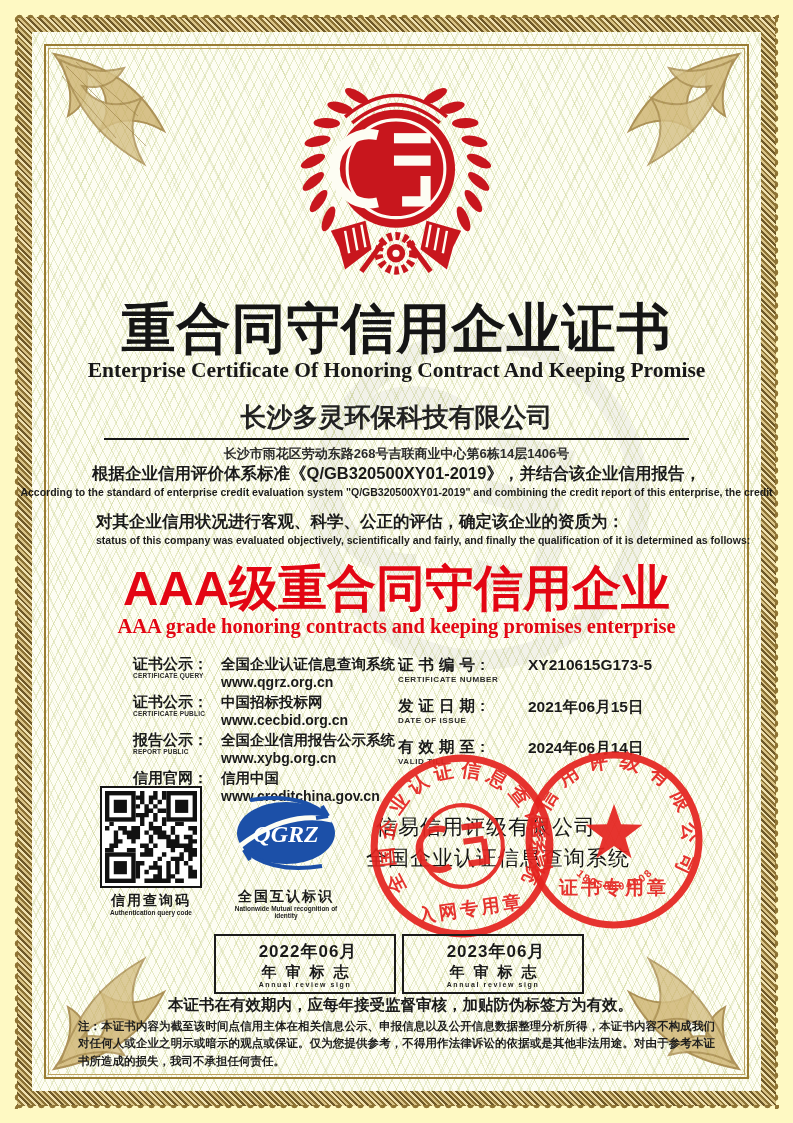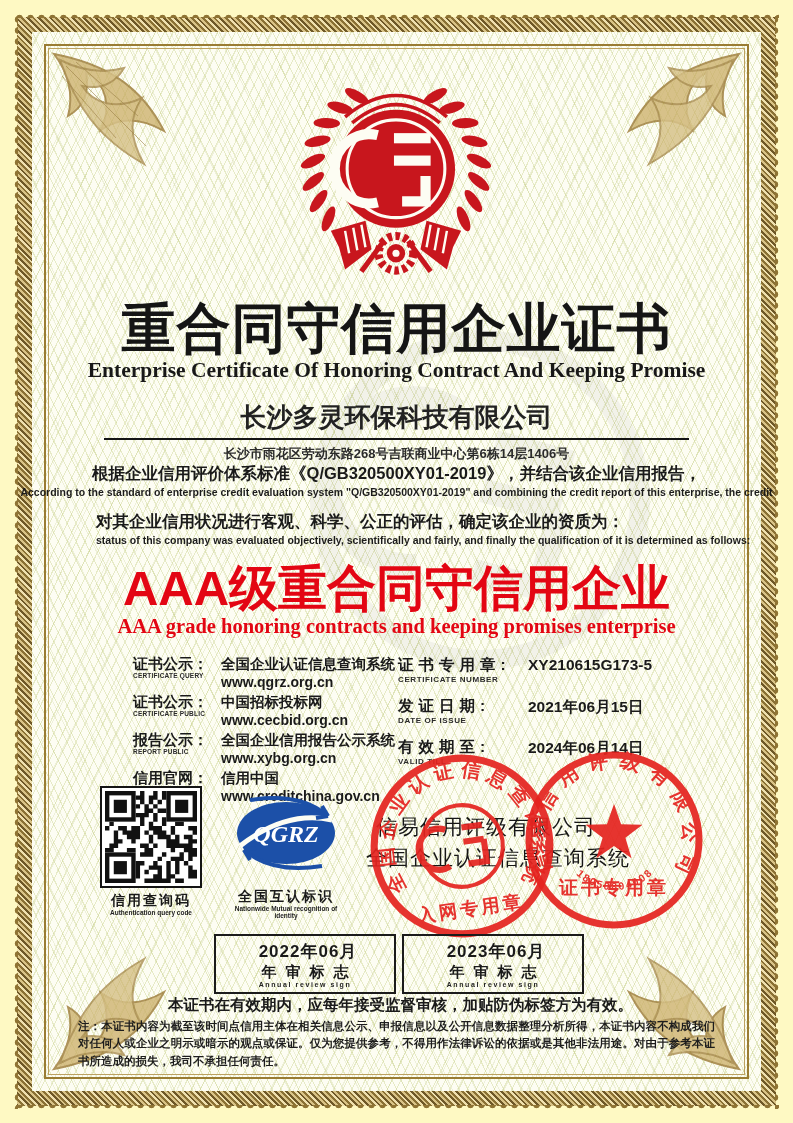--- a/index.html
+++ b/index.html
@@ -265,21 +265,21 @@
       <div class="ival">
           <div class="vcn">信用中国</div>
         <div class="vurl">www.creditchina.gov.cn</div>
         </div>
     </div>
   </div>
 
   <div class="iright">
     <div class="irrow">
       <div class="irl">
-          <div class="cn">证书专用章:</div>
+          <div class="cn">证书编号:</div>
         <div class="en">CERTIFICATE NUMBER</div>
         </div>
       <div class="irv">XY210615G173-5</div>
     </div>
     <div class="irrow">
       <div class="irl">
           <div class="cn">发证日期:</div>
         <div class="en">DATE OF ISSUE</div>
         </div>
       <div class="irv">2021年06月15日</div>

